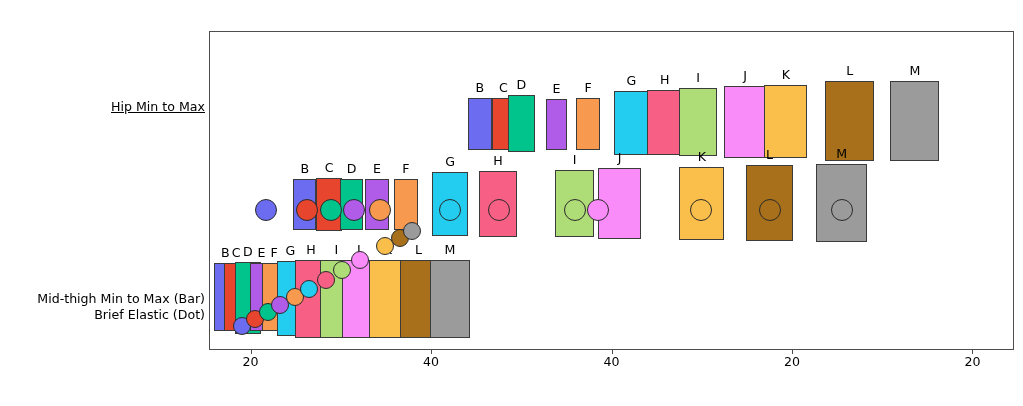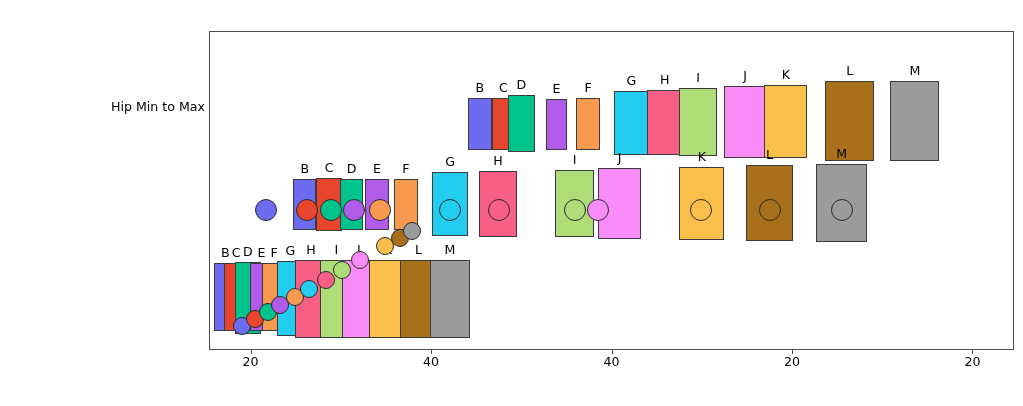--- a/index.html
+++ b/index.html
@@ -33,22 +33,26 @@
        border:1.3px solid #2b2b2b;}
   .blabel{position:absolute;font-size:12.6px;color:#000;transform:translateX(-50%);
        white-space:nowrap;text-align:center;}
 </style>
 </head>
 <body>
 
 <div id="fig">
 
 
-  <div class="ytick-wrap" style="top:99px;">
+  <div class="ytick-wrap" style="top:99px;text-decoration:underline;">
     <div>Hip Min to Max</div>
+  </div>
+  <div class="ytick-wrap" style="top:291px;">
+    <div>Mid-thigh Min to Max (Bar)</div>
+    <div>Brief Elastic (Dot)</div>
   </div>
 
   <div id="axes">
     <div id="plot">
         <div class="bar" style="left: 258.105px; top: 65.8249px; width: 23.4641px; height: 52.6373px; background: rgb(108, 108, 240);"></div>
         <div class="blabel" style="left: 269.837px; top: 47.8249px;">B</div>
         <div class="bar" style="left: 281.57px; top: 65.8249px; width: 23.4641px; height: 52.6373px; background: rgb(232, 69, 47);"></div>
         <div class="blabel" style="left: 293.302px; top: 47.8249px;">C</div>
         <div class="bar" style="left: 297.814px; top: 63.4748px; width: 27.074px; height: 56.4277px; background: rgb(0, 196, 140);"></div>
         <div class="blabel" style="left: 311.351px; top: 45.4748px;">D</div>

